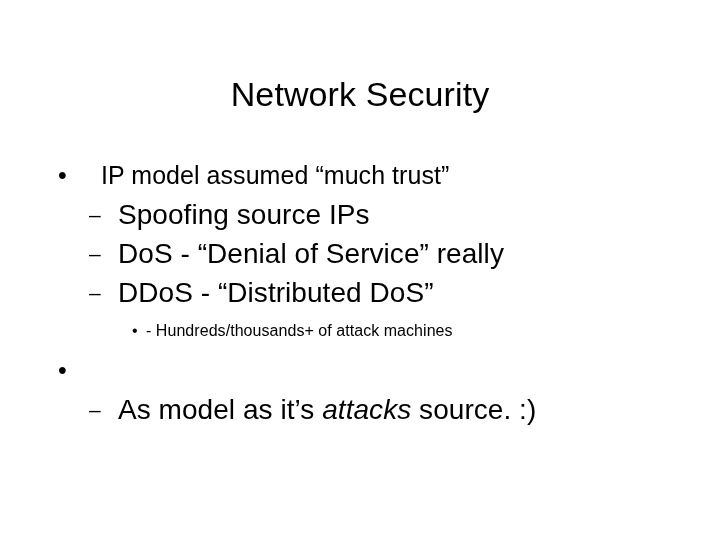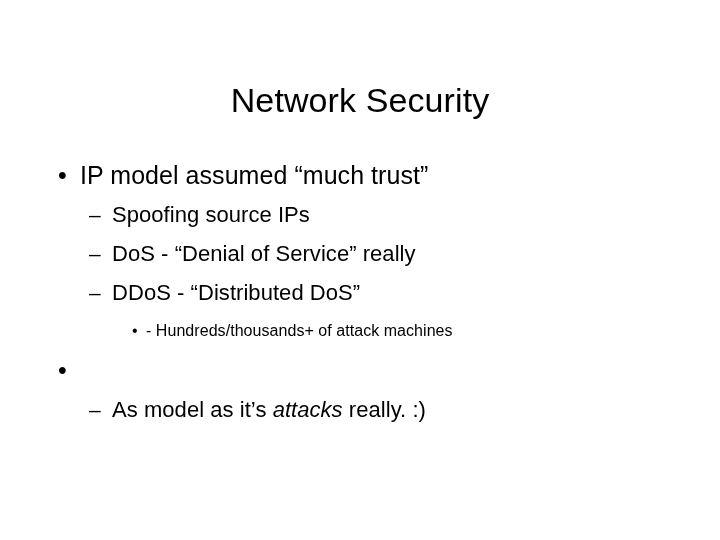--- a/index.html
+++ b/index.html
@@ -21,21 +21,21 @@
     position: relative;
     width: 720px;
     height: 540px;
     background: #ffffff;
   }
 
   
   .slide-title {
     position: absolute;
     left: 0;
-    top: 80px;
+    top: 74px;
     width: 720px;
     text-align: center;
     font-size: 34px;
     line-height: 40px;
     font-weight: normal;
     letter-spacing: 0.1px;
     color: #000000;
     margin: 0;
   }
 
@@ -69,40 +69,40 @@
   .lvl1 {
     height: 42px;
   }
   .lvl1 .bullet-marker {
     left: 58px;
     font-size: 25px;
     line-height: 30px;
     top: 0;
   }
   .lvl1 .bullet-text {
-    left: 80px;
+    left: 101px;
     font-size: 25px;
     line-height: 30px;
     top: 0;
     letter-spacing: 0.05px;
   }
 
   
   .lvl2 {
     height: 39px;
   }
   .lvl2 .bullet-marker {
     left: 89px;
     font-size: 21px;
     line-height: 26px;
     top: 0;
   }
   .lvl2 .bullet-text {
-    left: 112px;
-    font-size: 22px;
+    left: 118px;
+    font-size: 28px;
     line-height: 26px;
     top: 0;
     letter-spacing: 0.05px;
   }
 
   
   .lvl3 {
     height: 36px;
   }
   .lvl3 .bullet-marker {
@@ -157,17 +157,17 @@
       <span class="bullet-marker">•</span>
       <span class="bullet-text">- Hundreds/thousands+ of attack machines</span>
     </div>
 
     <div class="bullet-row lvl1">
       <span class="bullet-marker">•</span>
     </div>
 
     <div class="bullet-row lvl2">
       <span class="bullet-marker">–</span>
-      <span class="bullet-text"><span>As model as it’s </span><span class="em-italic">attacks</span><span> really. :)</span></span>
+      <span class="bullet-text"><span>As model as it’s </span><span class="em-italic">attacks</span><span> source. :)</span></span>
     </div>
 
   </div>
 </div>
 
 </body></html>

